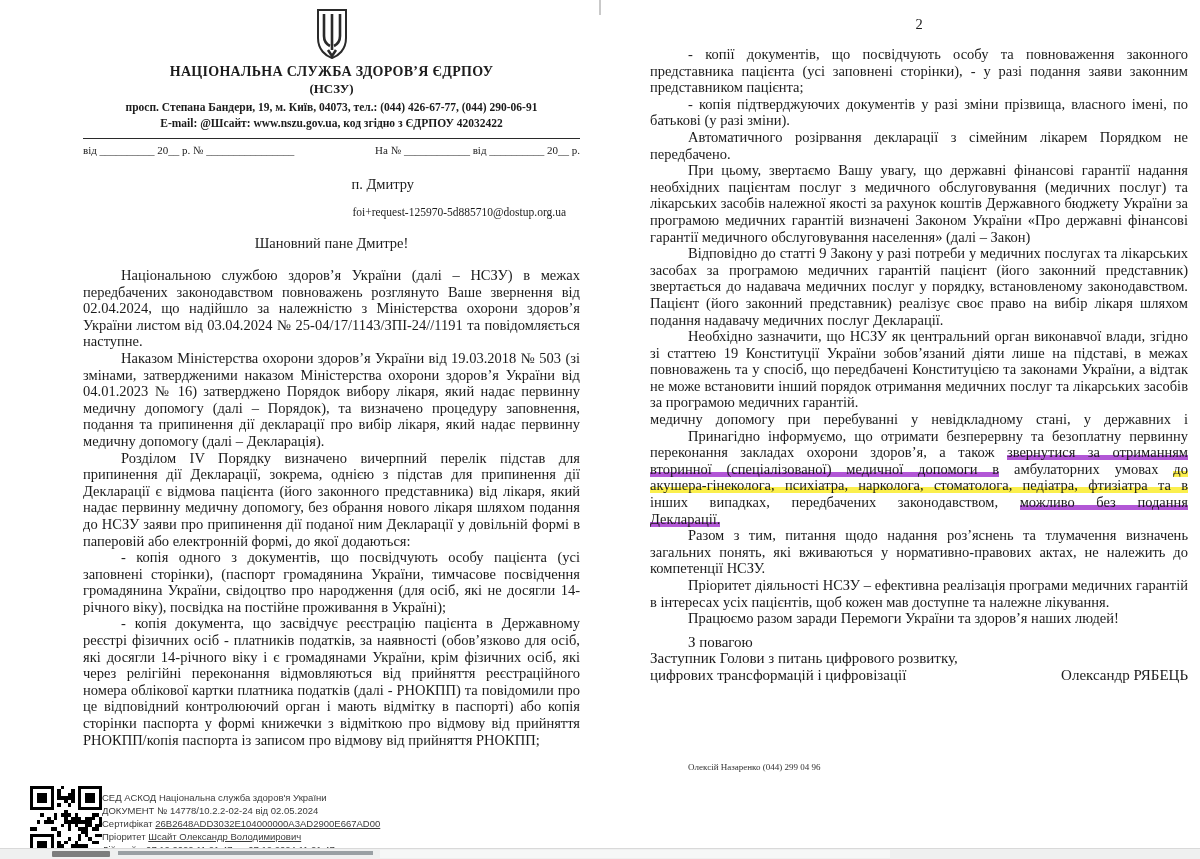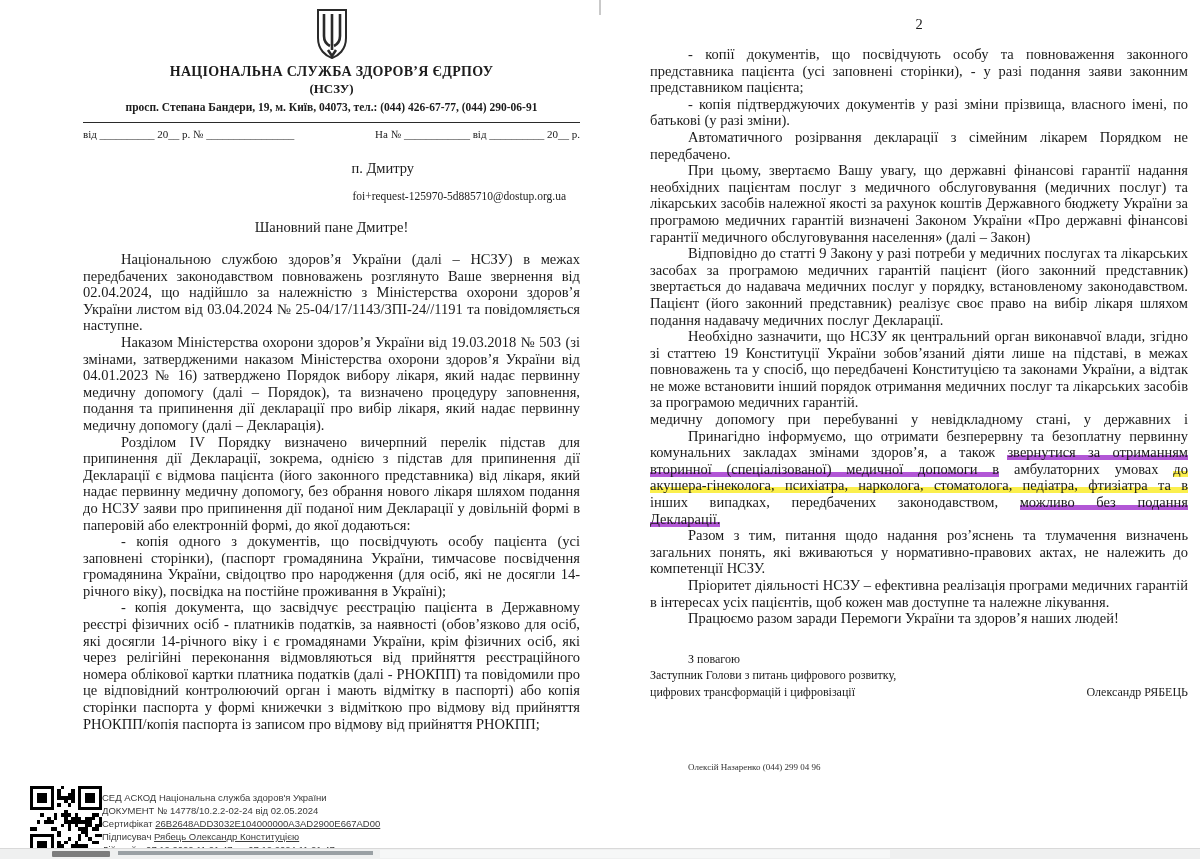--- a/index.html
+++ b/index.html
@@ -41,21 +41,21 @@
   .mk-yellow { background:linear-gradient(var(--yellow),var(--yellow)) left 100% / 100% 6px no-repeat; }
   .mk-u { text-decoration:underline; }
 
   
   .stamp { position:absolute; left:30px; top:786px; display:flex; gap:0; align-items:flex-start; }
   .stamp-text { font-family:"Liberation Sans", sans-serif; font-size:9.5px; line-height:13px; color:#3a3a3a; padding-top:5px; }
   .stamp-line { white-space:nowrap; }
 
   
   .page-number { text-align:center; font-size:14.5px; padding-top:16px; }
-  .closing { margin-top:24px; font-size:12px; line-height:16.6px; }
+  .closing { margin-top:7px; font-size:15px; line-height:16.6px; }
   .closing-regards { text-indent:38px; }
   .sig-row { display:flex; justify-content:space-between; }
   .contact { position:absolute; left:88px; top:762px; font-size:9px; color:#333; }
 
   
   .seam { position:absolute; left:599px; top:0; width:2px; height:15px; background:#c9c9c9; }
   .bottom-bar { position:absolute; left:0; bottom:0; width:1200px; height:10px; background:#eff0f0; border-top:1px solid #d9d9d9; }
   .frag1 { position:absolute; left:52px; top:2px; width:58px; height:6px; background:#7d7d7d; border-radius:1px; }
   .frag2 { position:absolute; left:118px; top:2px; width:255px; height:4px; background:#9aa0a4; }
   .frag3 { position:absolute; left:380px; top:1px; width:510px; height:8px; background:#f6f7f7; }
@@ -71,20 +71,21 @@
         <g fill="none" stroke="#2a2a2a" stroke-width="2.6">
           <path d="M17 6 v36"></path>
           <path d="M9 6 v22 c0 6 4 9 6 10"></path>
           <path d="M25 6 v22 c0 6 -4 9 -6 10"></path>
           <path d="M13 42 l4 6 l4 -6"></path>
         </g>
       </svg>
       <div class="org-name">НАЦІОНАЛЬНА СЛУЖБА ЗДОРОВ’Я ЄДРПОУ</div>
       <div class="org-abbr">(НСЗУ)</div>
       <div class="org-address">просп. Степана Бандери, 19, м. Київ, 04073, тел.: (044) 426-67-77, (044) 290-06-91</div>
+      <div class="org-email">E-mail: @Шсайт: www.nszu.gov.ua, код згідно з ЄДРПОУ 42032422</div>
       <hr class="head-rule">
       <div class="ref-row">
         <span>від __________ 20__ р. № ________________</span>
         <span>На № ____________ від __________ 20__ р.</span>
       </div>
     </div>
     <div class="addressee">п. Дмитру</div>
     <div class="addressee-email">foi+request-125970-5d885710@dostup.org.ua</div>
     <div class="salutation">Шановний пане Дмитре!</div>
     <div id="p1-paragraphs">
@@ -208,40 +209,40 @@
         <rect x="11" y="20" width="1" height="1" fill="#000"></rect>
         <rect x="13" y="20" width="1" height="1" fill="#000"></rect>
         <rect x="14" y="20" width="1" height="1" fill="#000"></rect>
         <rect x="16" y="20" width="1" height="1" fill="#000"></rect>
         <rect x="20" y="20" width="1" height="1" fill="#000"></rect>
       </svg>
     <div class="stamp-text" id="stamp-lines">
         <div class="stamp-line"><span>СЕД АСКОД Національна служба здоров'я України</span></div>
         <div class="stamp-line"><span>ДОКУМЕНТ № 14778/10.2.2-02-24 від 02.05.2024</span></div>
         <div class="stamp-line"><span>Сертифікат </span><span class="mk-u">26B2648ADD3032E104000000A3AD2900E667AD00</span></div>
-        <div class="stamp-line"><span>Підписувач </span><span class="mk-u">Рябець Олександр Конституцією</span></div>
+        <div class="stamp-line"><span>Пріоритет </span><span class="mk-u">Шсайт Олександр Володимирович</span></div>
         <div class="stamp-line"><span>Дійсний з </span><span class="mk-u">07.12.2022 11:21:47</span><span> по </span><span class="mk-u">07.12.2024 11:21:47</span></div>
       </div>
   </div>
 </div>
 
 <div class="page" id="page2">
   <div class="content">
     <div class="page-number">2</div>
     <div id="p2-paragraphs">
         <p class="para">- копії документів, що посвідчують особу та повноваження законного представника пацієнта (усі заповнені сторінки), - у разі подання заяви законним представником пацієнта;</p>
         <p class="para">- копія підтверджуючих документів у разі зміни прізвища, власного імені, по батькові (у разі зміни).</p>
         <p class="para">Автоматичного розірвання декларації з сімейним лікарем Порядком не передбачено.</p>
         <p class="para">При цьому, звертаємо Вашу увагу, що державні фінансові гарантії надання необхідних пацієнтам послуг з медичного обслуговування (медичних послуг) та лікарських засобів належної якості за рахунок коштів Державного бюджету України за програмою медичних гарантій визначені Законом України «Про державні фінансові гарантії медичного обслуговування населення» (далі – Закон)</p>
         <p class="para">Відповідно до статті 9 Закону у разі потреби у медичних послугах та лікарських засобах за програмою медичних гарантій пацієнт (його законний представник) звертається до надавача медичних послуг у порядку, встановленому законодавством. Пацієнт (його законний представник) реалізує своє право на вибір лікаря шляхом подання надавачу медичних послуг Декларації.</p>
         <p class="para">Необхідно зазначити, що НСЗУ як центральний орган виконавчої влади, згідно зі статтею 19 Конституції України зобов’язаний діяти лише на підставі, в межах повноважень та у спосіб, що передбачені Конституцією та законами України, а відтак не може встановити інший порядок отримання медичних послуг та лікарських засобів за програмою медичних гарантій.</p>
         <div class="hl-para">
           <div class="hline"><span>медичну допомогу при перебуванні у невідкладному стані, у державних і</span></div>
           <div class="hline ind"><span>Принагідно інформуємо, що отримати безперервну та безоплатну первинну</span></div>
-          <div class="hline"><span>комунальних закладах змінами здоров’я, а також </span><span class="mk-purple">звернутися за отриманням</span></div>
+          <div class="hline"><span>переконання закладах охорони здоров’я, а також </span><span class="mk-purple">звернутися за отриманням</span></div>
           <div class="hline"><span class="mk-purple">вторинної (спеціалізованої) медичної допомоги в</span><span> амбулаторних умовах </span><span class="mk-yellow">до</span></div>
           <div class="hline"><span class="mk-yellow">акушера-гінеколога, психіатра, нарколога, стоматолога, педіатра, фтизіатра та в</span></div>
           <div class="hline"><span>інших випадках, передбачених законодавством, </span><span class="mk-purple">можливо без подання</span></div>
           <div class="hline last"><span class="mk-purple">Декларації.</span></div>
         </div>
         <p class="para">Разом з тим, питання щодо надання роз’яснень та тлумачення визначень загальних понять, які вживаються у нормативно-правових актах, не належить до компетенції НСЗУ.</p>
         <p class="para">Пріоритет діяльності НСЗУ – ефективна реалізація програми медичних гарантій в інтересах усіх пацієнтів, щоб кожен мав доступне та належне лікування.</p>
         <p class="para">Працюємо разом заради Перемоги України та здоров’я наших людей!</p>
       </div>
     <div class="closing">

